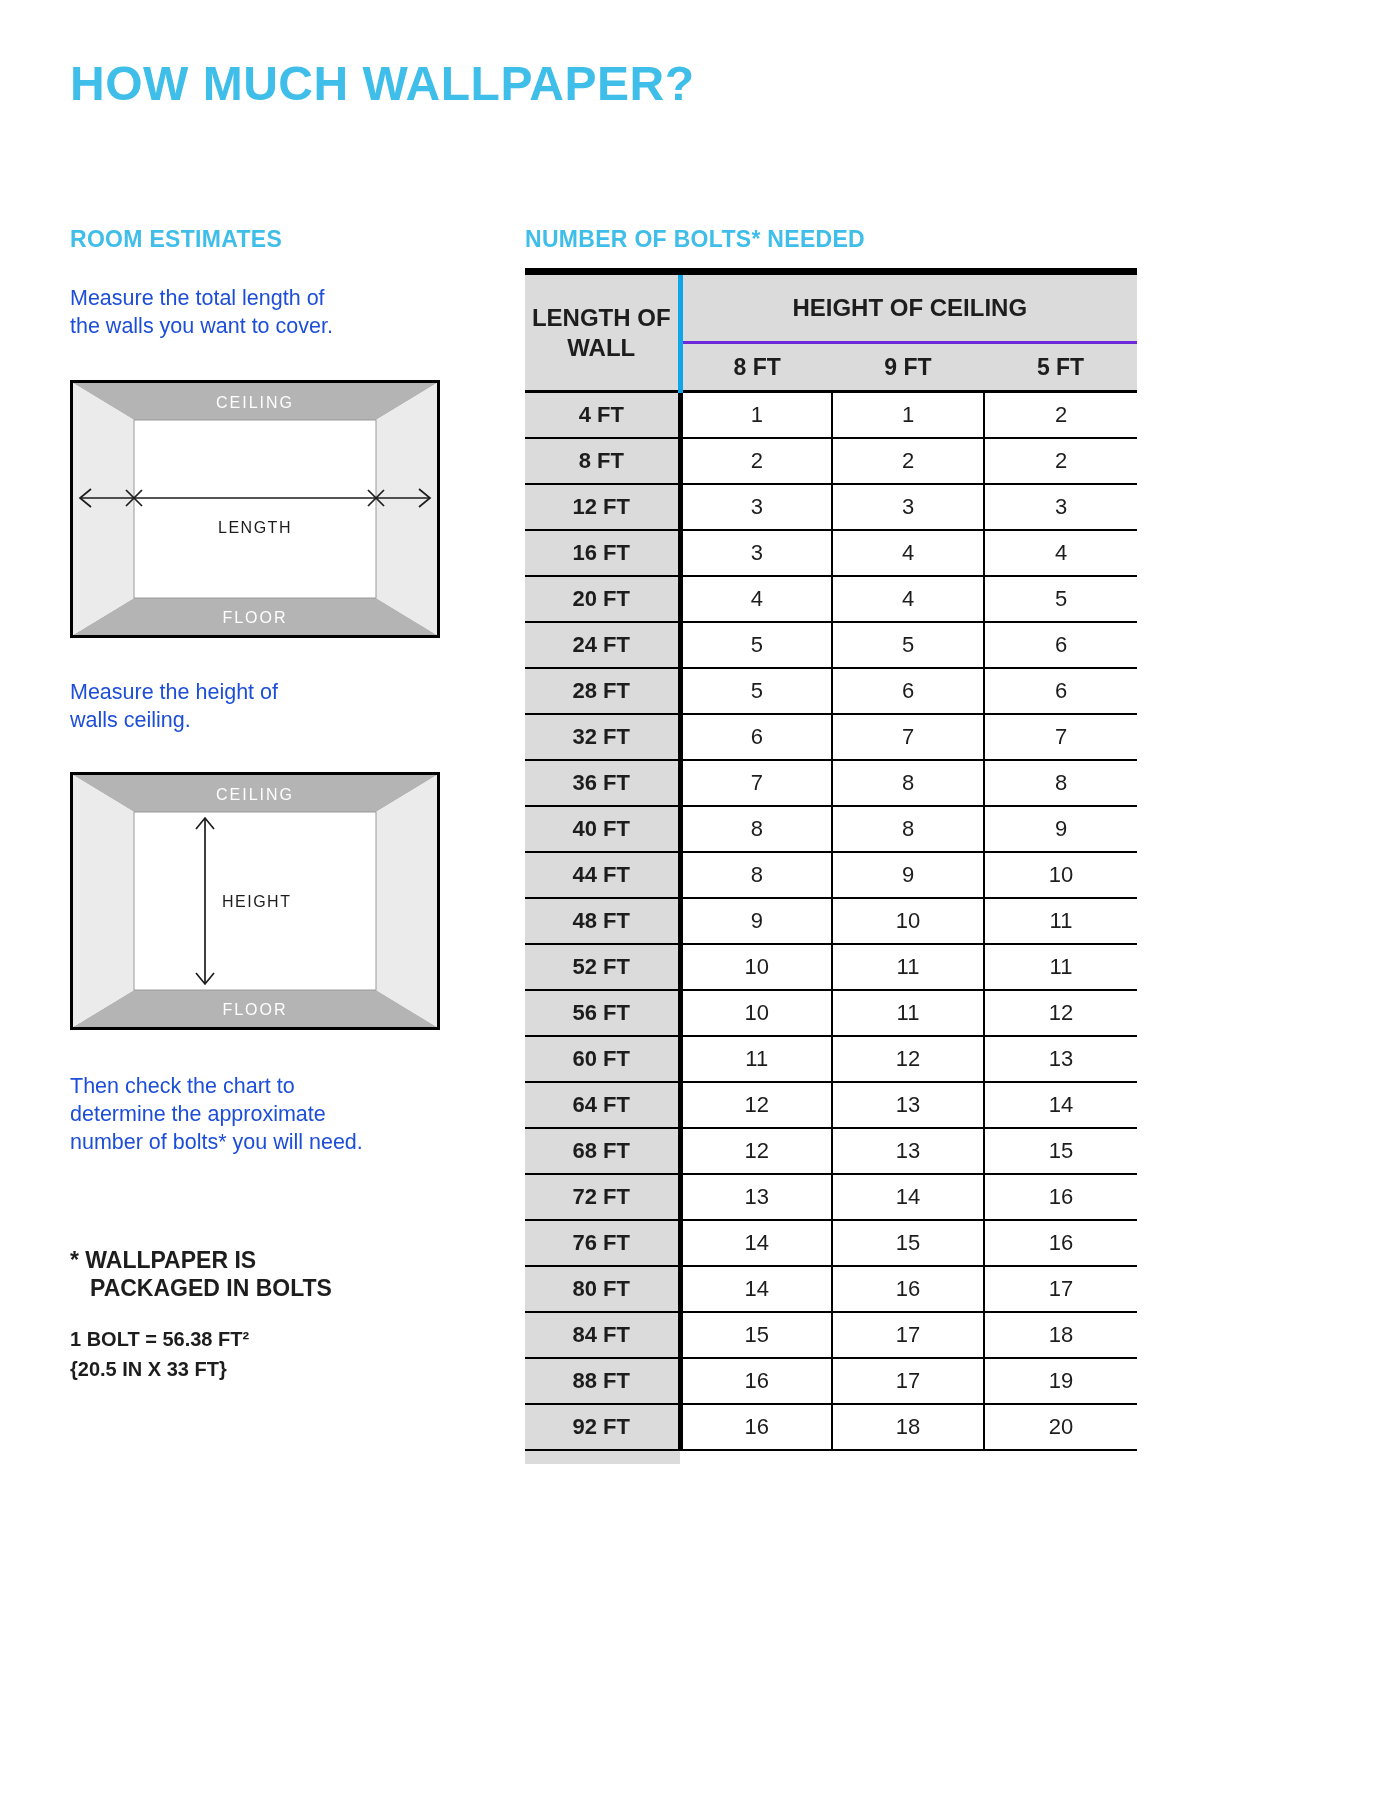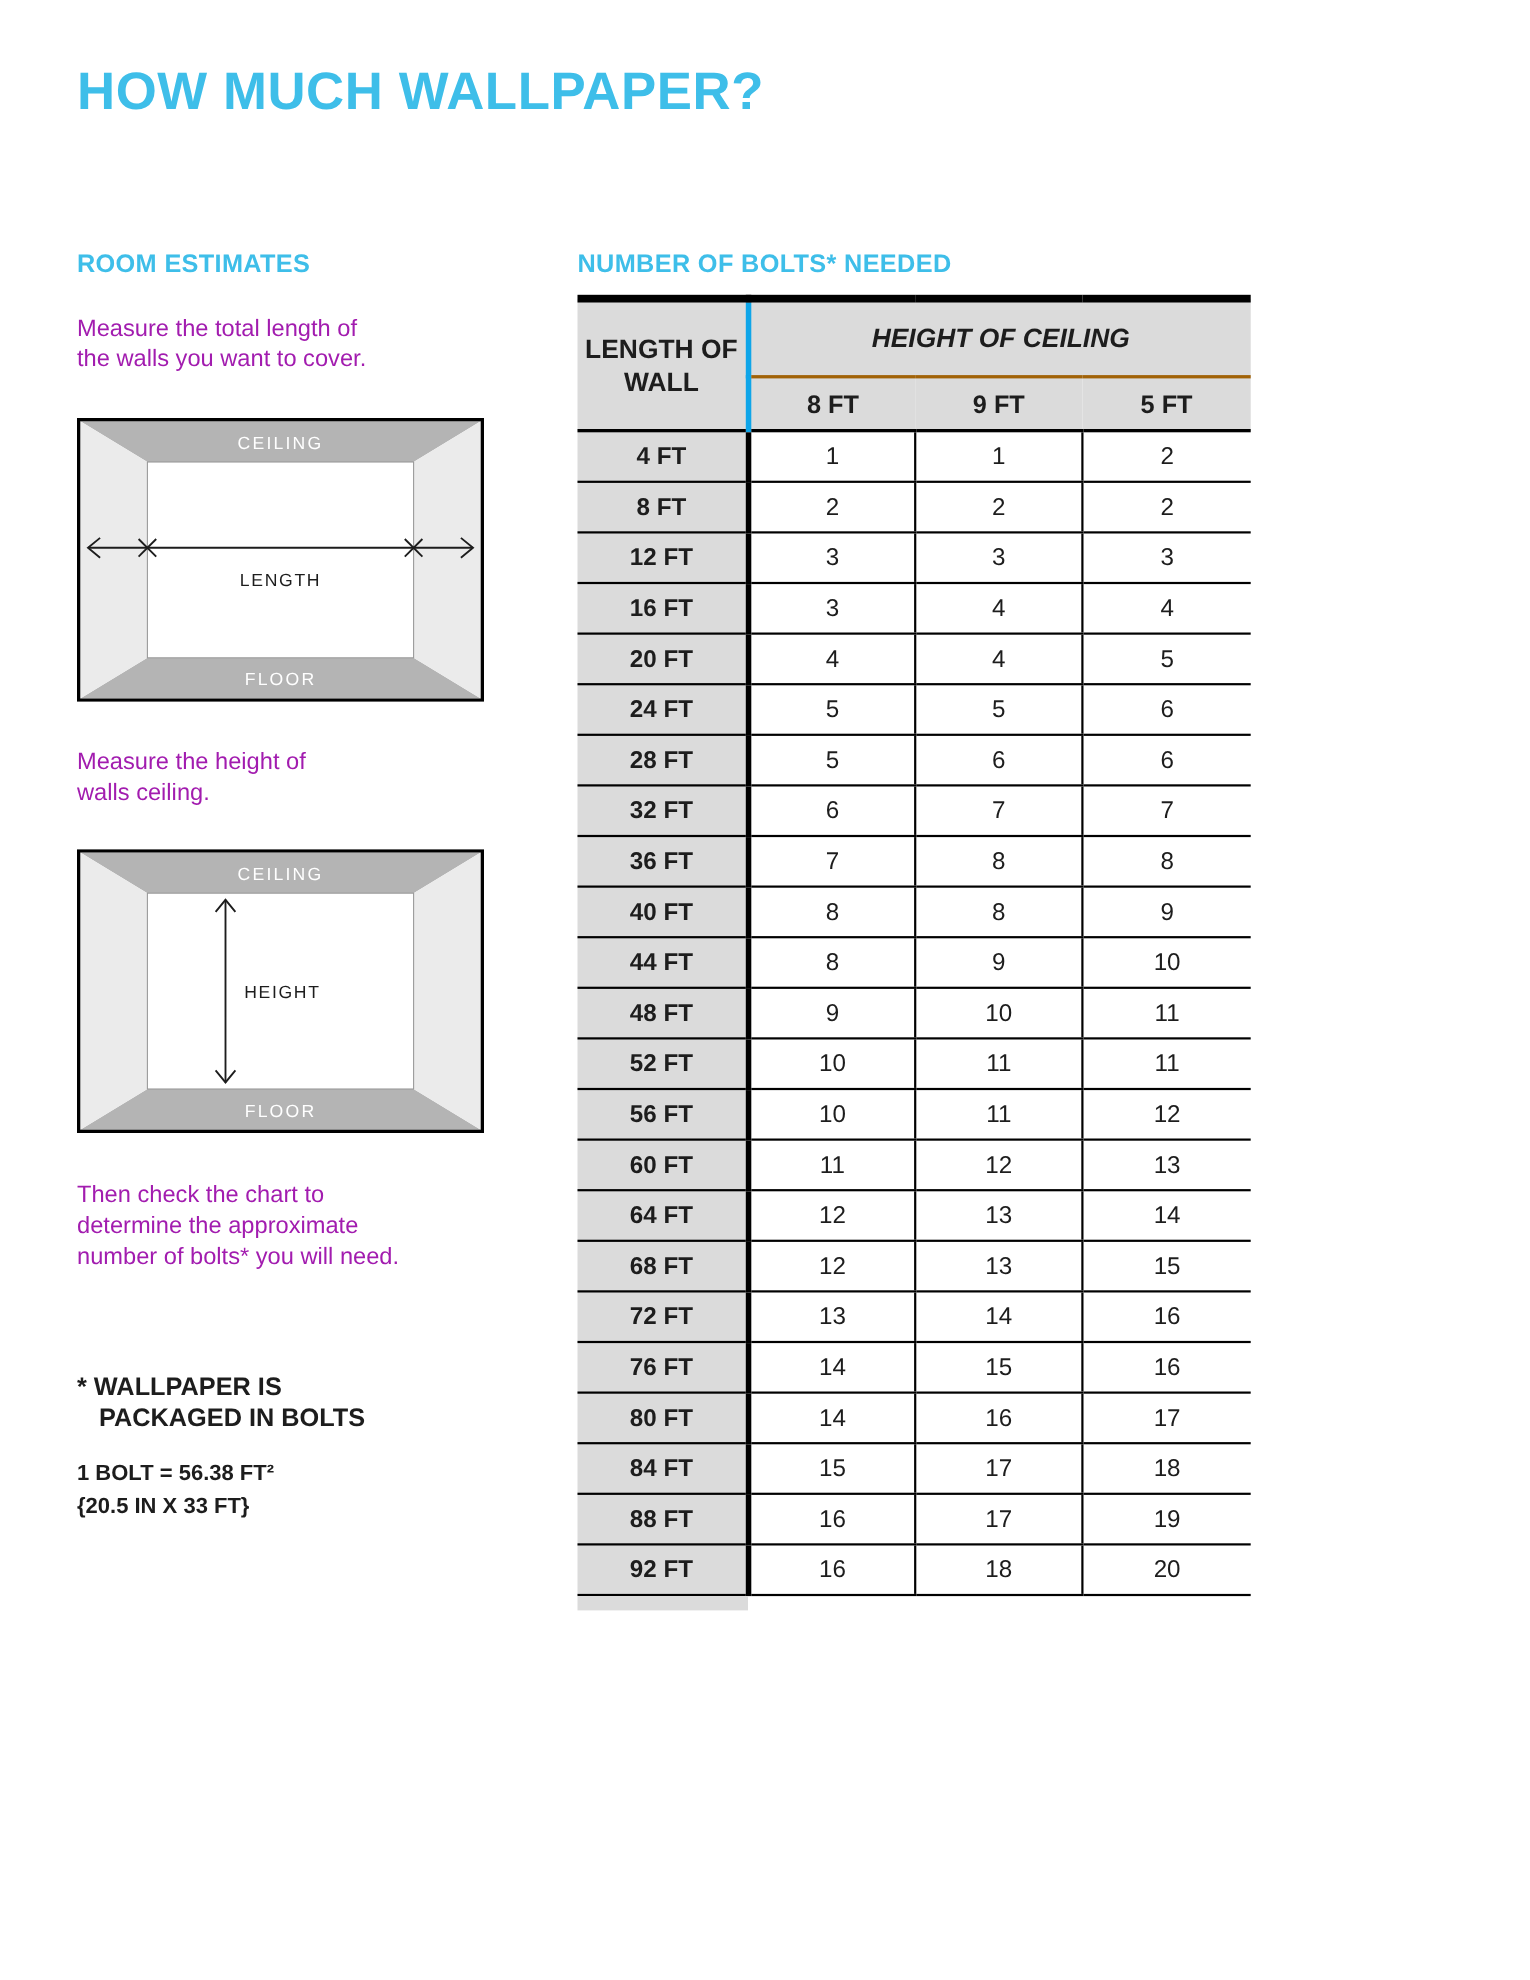--- a/index.html
+++ b/index.html
@@ -27,21 +27,21 @@
     margin: 0;
     font-size: 23px;
     font-weight: bold;
     letter-spacing: 0.3px;
     color: var(--accent, #3EBEE9);
   }
   .room-heading { position: absolute; left: 70px; top: 226px; }
   .table-heading { position: absolute; left: 525px; top: 226px; width: 612px; }
 
   
-  .step { position: absolute; left: 70px; font-size: 21.5px; line-height: 28px; color: #a21caf; }
+  .step { position: absolute; left: 70px; font-size: 21.5px; line-height: 28px; color: #1d4ed8; }
   .step1 { top: 284px; }
   .step2 { top: 678px; }
   .step3 { top: 1072px; }
 
   .footnote { position: absolute; left: 70px; top: 1246px; font-size: 23px; font-weight: bold; line-height: 28px; }
   .footnote .indent { padding-left: 20px; }
 
   .boltspec { position: absolute; left: 70px; top: 1324px; font-size: 20px; font-weight: bold; line-height: 30px; }
 
   
@@ -73,21 +73,21 @@
     padding: 0;
     color: #1d1d1d;
   }
   table.bolts thead th { background: var(--header-gray, #DBDBDB); font-weight: bold; }
   th.col1h {
     border-right: 5px solid #0ea5e9;
     border-bottom: 3px solid #000;
     font-size: 24px;
     line-height: 1.22;
   }
-  th.grouph { border-bottom: 3px solid #a16207; font-size: 24px; height: 66px; font-style: italic; }
+  th.grouph { border-bottom: 3px solid #6d28d9; font-size: 24px; height: 66px; }
   tr.heights th { border-bottom: 3px solid #000; font-size: 23px; height: 46px; }
   table.bolts tbody td { border-bottom: 2px solid #000; height: 44px; font-size: 22px; }
   table.bolts tbody td.len {
     background: var(--header-gray, #DBDBDB);
     font-weight: bold;
     border-right: 5px solid #000;
   }
   table.bolts tbody td.data + td.data { border-left: 2px solid #000; }
   .footer-strip { width: 155px; height: 13px; background: var(--header-gray, #DBDBDB); }
 </style>

